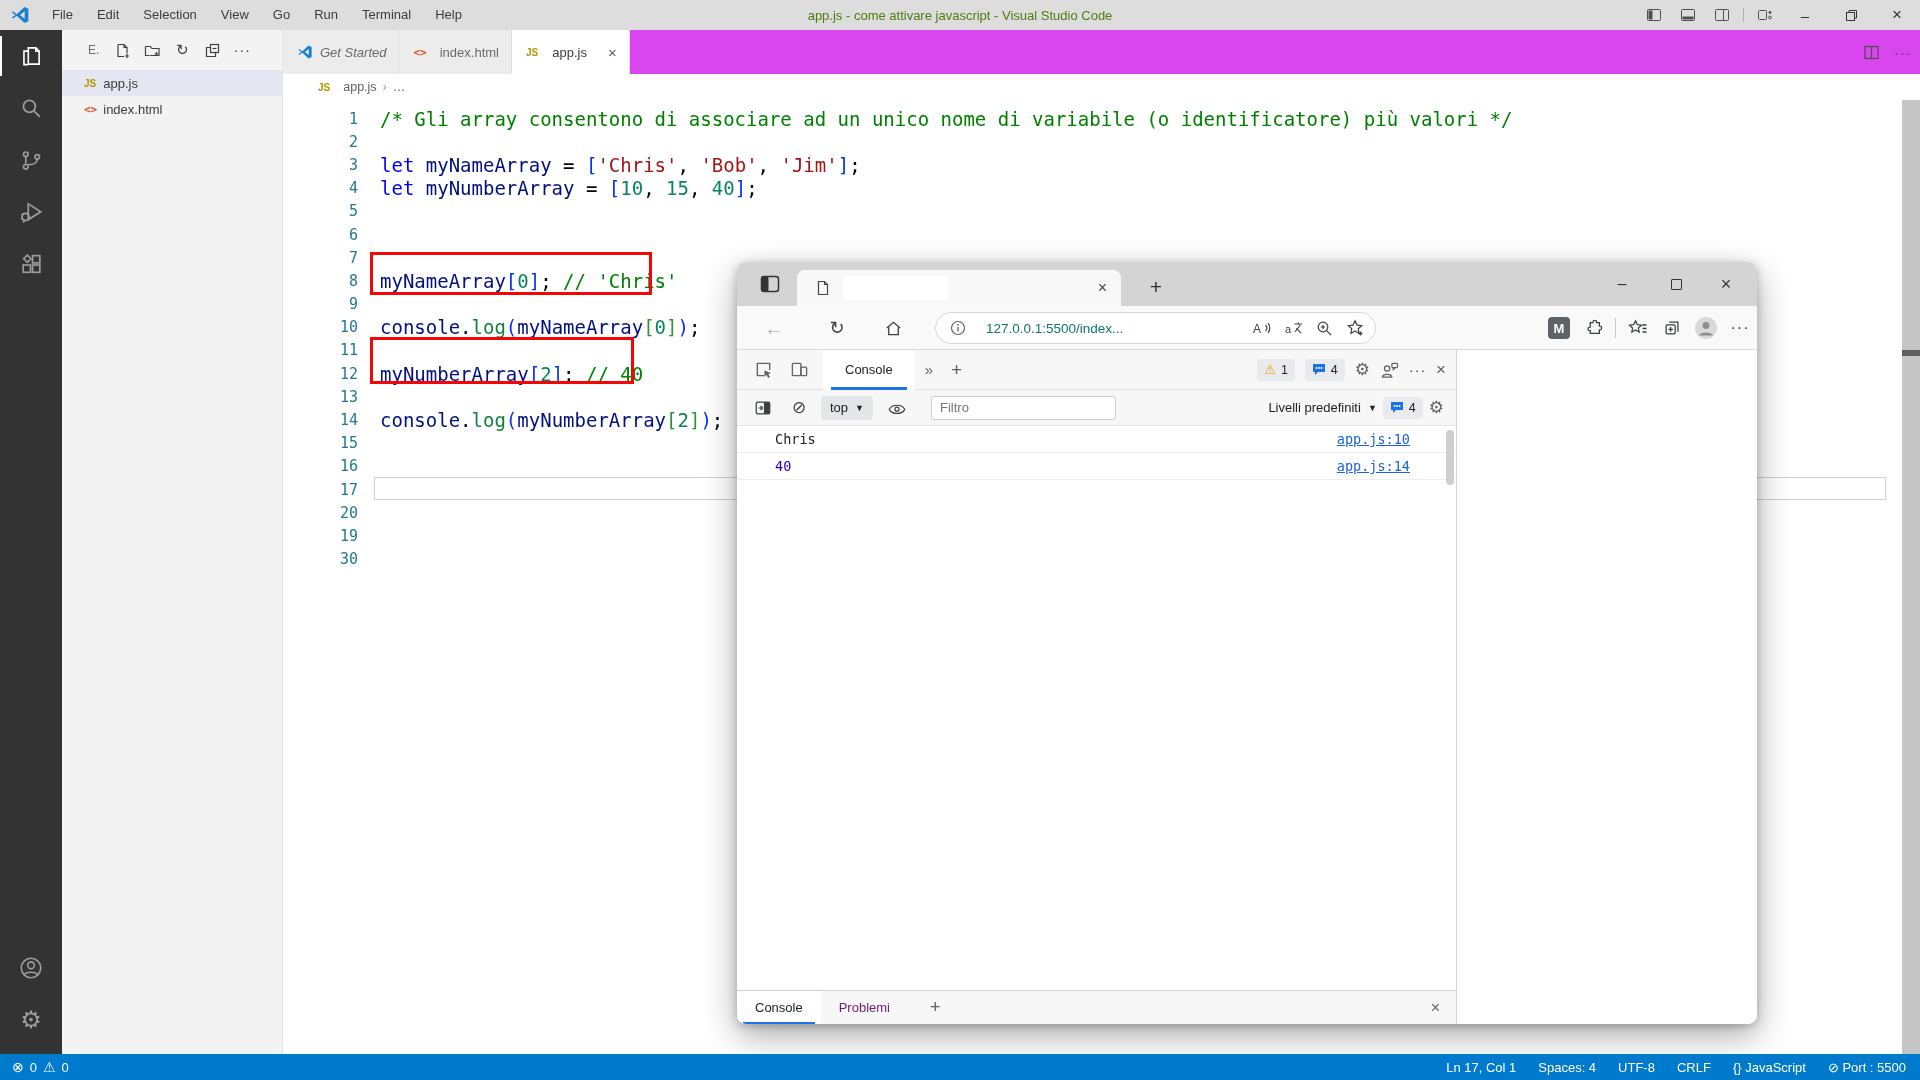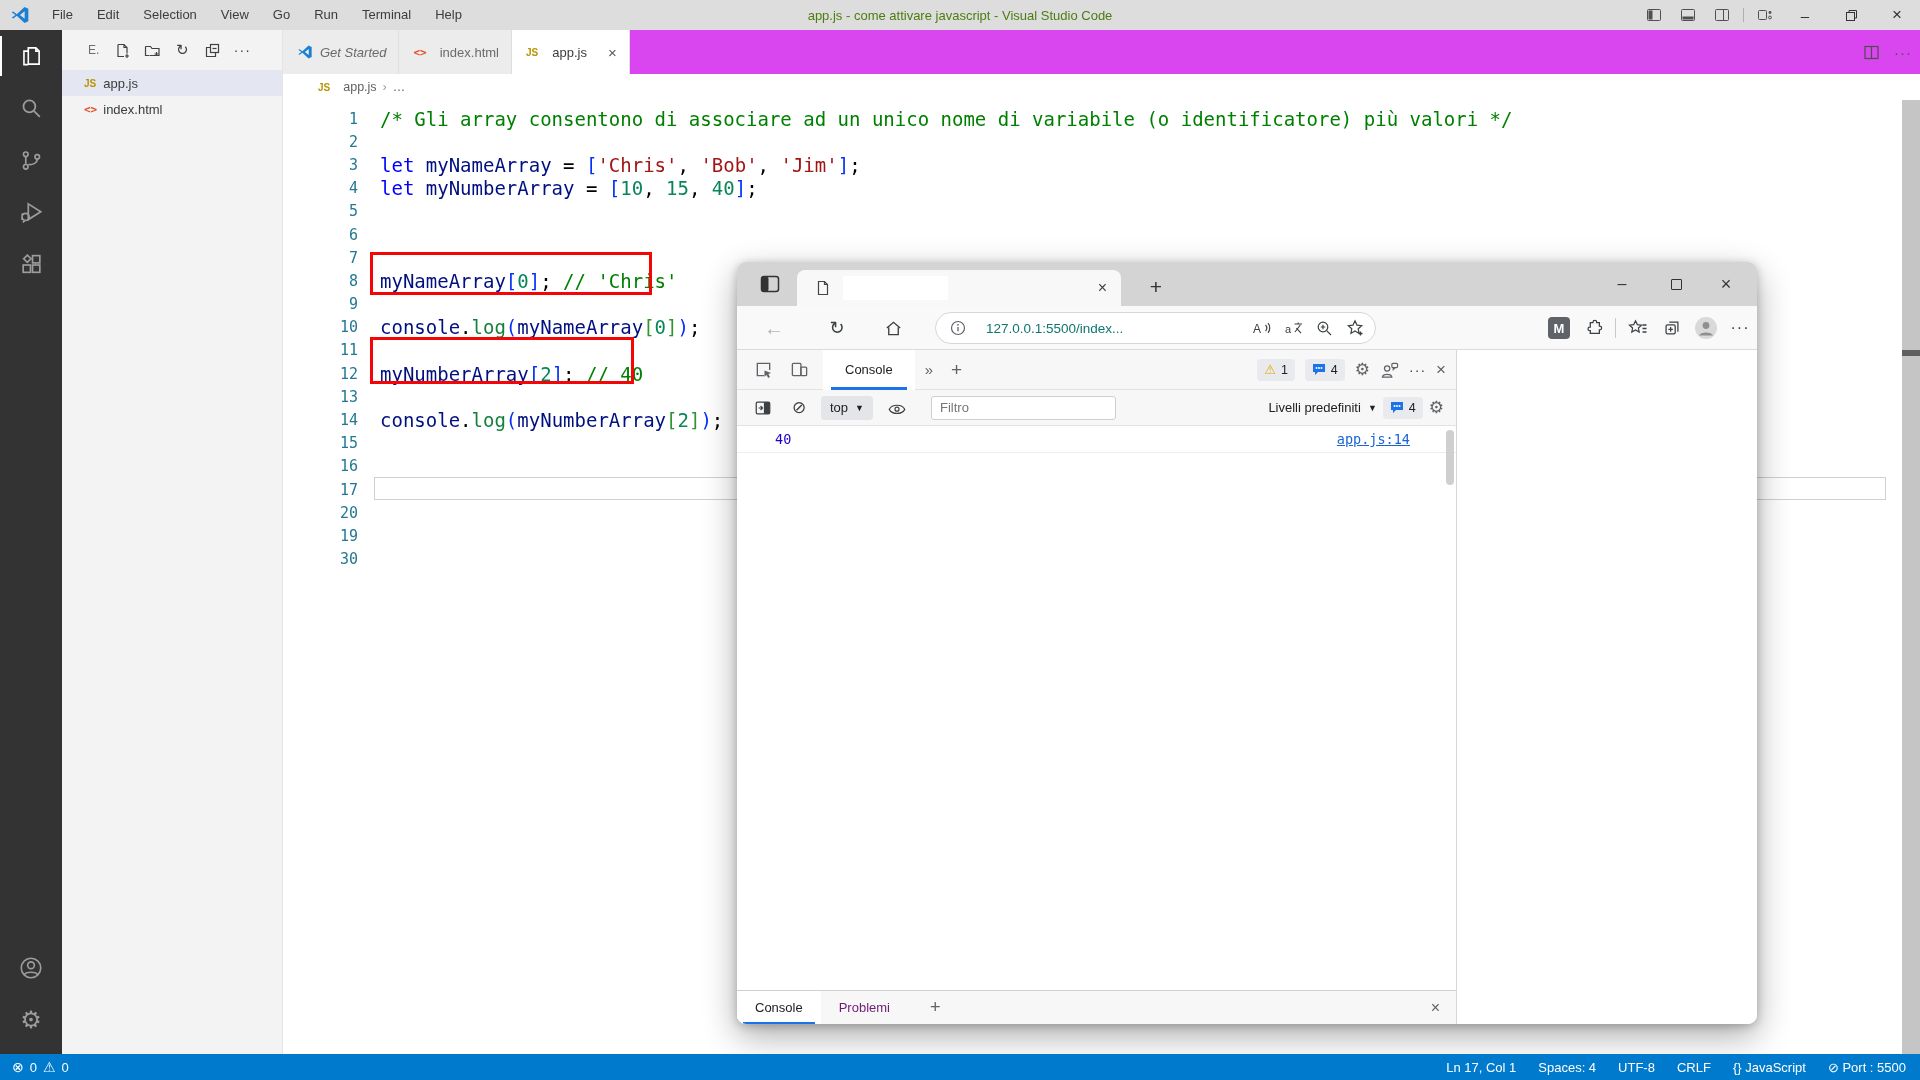--- a/index.html
+++ b/index.html
@@ -614,20 +614,24 @@
                 <circle cx="7" cy="5" r="1" fill="#fff"></circle>
                 <circle cx="9.5" cy="5" r="1" fill="#fff"></circle>
               </svg>
               <span>4</span>
             </span>
           <span class="dt-gear">⚙</span>
         </span>
       </div>
 
       <div class="dt-console" id="dt-console">
+        <div class="dt-row">
+            <span class="msg-string">Chris</span>
+            <span class="dt-src">app.js:10</span>
+          </div>
           <div class="dt-row">
             <span class="msg-number">40</span>
             <span class="dt-src">app.js:14</span>
           </div>
           <div class="dt-scroll-thumb"></div>
       </div>
 
       <div class="dt-drawer">
         <span id="dw-tabs" style="display:flex;height:34px;">
             <span class="dw-tab active">Console</span>

